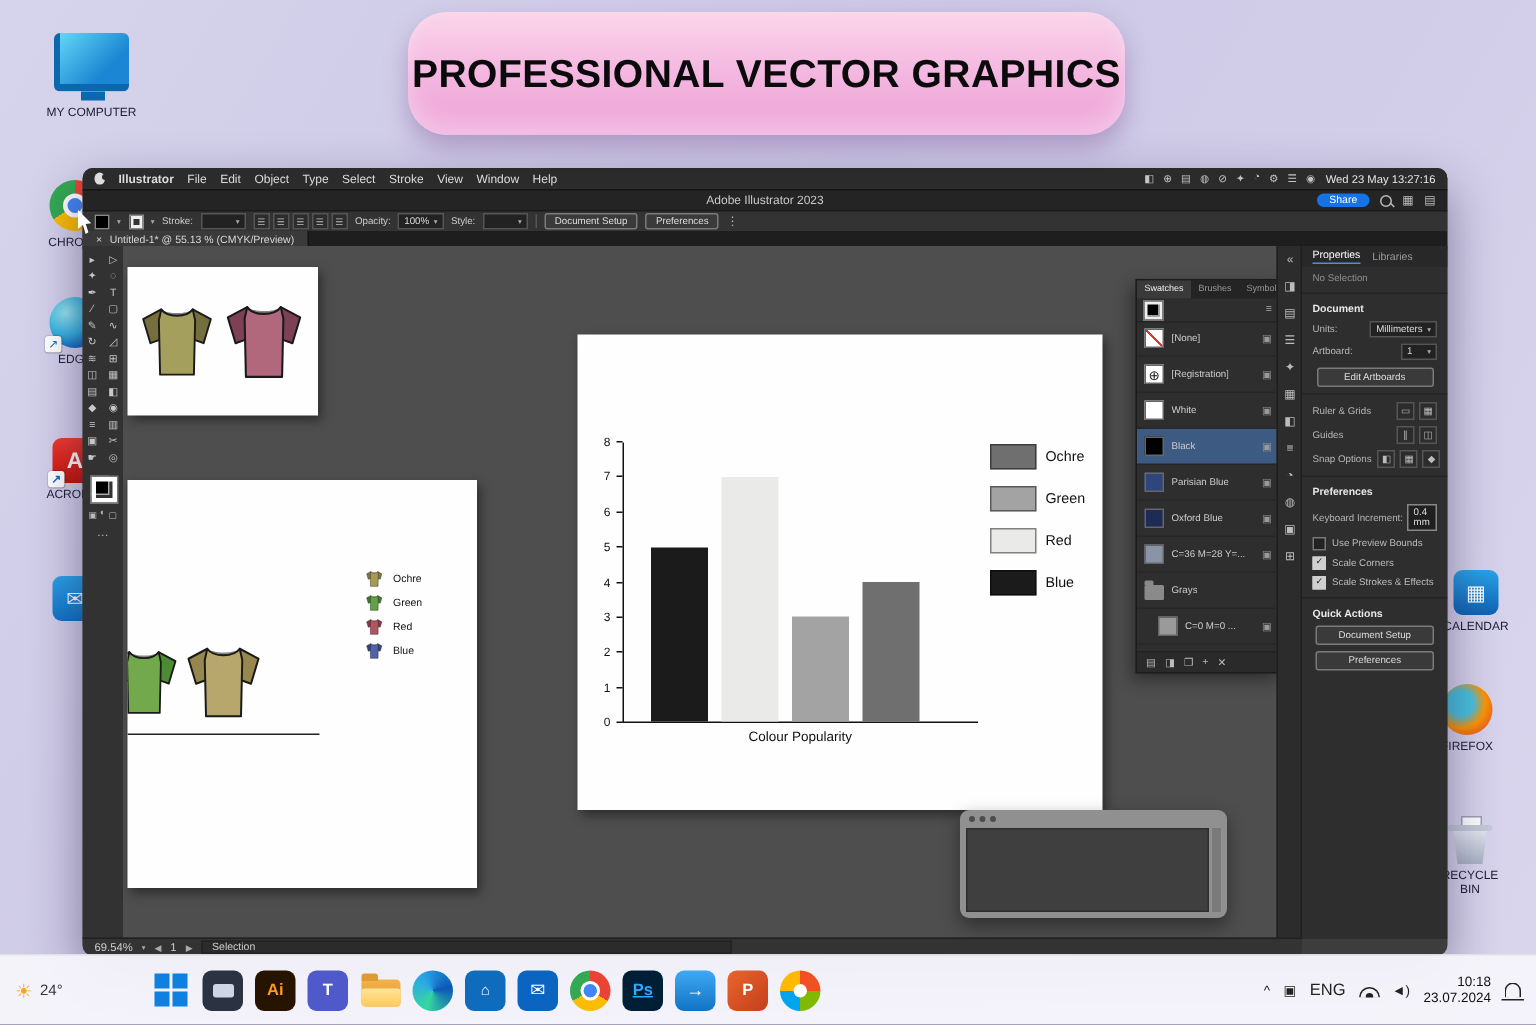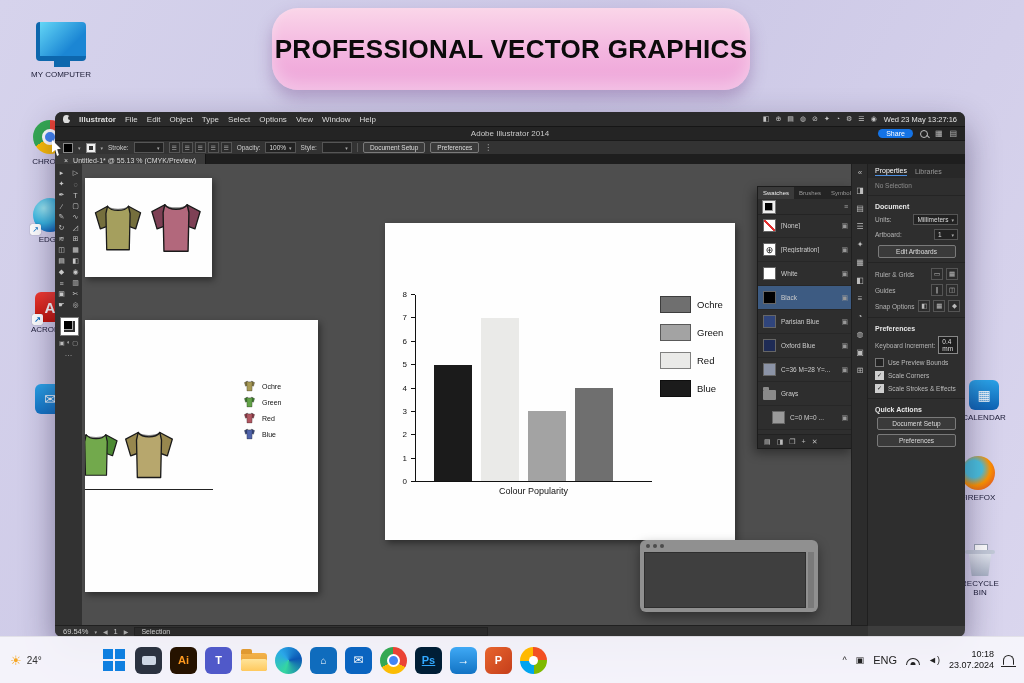--- a/index.html
+++ b/index.html
@@ -274,21 +274,21 @@
 
     <div class="menubar">
       <span class="apple"></span>
       <span style="display:flex;gap:9px;">
           <span class="menu-item bold">Illustrator</span>
           <span class="menu-item">File</span>
           <span class="menu-item">Edit</span>
           <span class="menu-item">Object</span>
           <span class="menu-item">Type</span>
           <span class="menu-item">Select</span>
-          <span class="menu-item">Options</span>
+          <span class="menu-item">Stroke</span>
           <span class="menu-item">View</span>
           <span class="menu-item">Window</span>
           <span class="menu-item">Help</span>
         </span>
       <span class="menu-right">
         <span style="display:flex;gap:6px;">
             <span class="menu-status-icon">◧</span>
             <span class="menu-status-icon">⊕</span>
             <span class="menu-status-icon">▤</span>
             <span class="menu-status-icon">◍</span>
@@ -297,21 +297,21 @@
             <span class="menu-status-icon">◔</span>
             <span class="menu-status-icon">⚙</span>
             <span class="menu-status-icon">☰</span>
             <span class="menu-status-icon">◉</span>
           </span>
         <span class="menu-clock">Wed 23 May 13:27:16</span>
       </span>
     </div>
 
     <div class="titlebar">
-      <span>Adobe Illustrator 2014</span>
+      <span>Adobe Illustrator 2023</span>
       <span class="tb-right">
         <span class="share-btn">Share</span>
         <span class="mag"></span>
         <span class="tb-ic">▦</span>
         <span class="tb-ic">▤</span>
       </span>
     </div>
 
     <div class="controlbar">
       <span class="well"></span>

